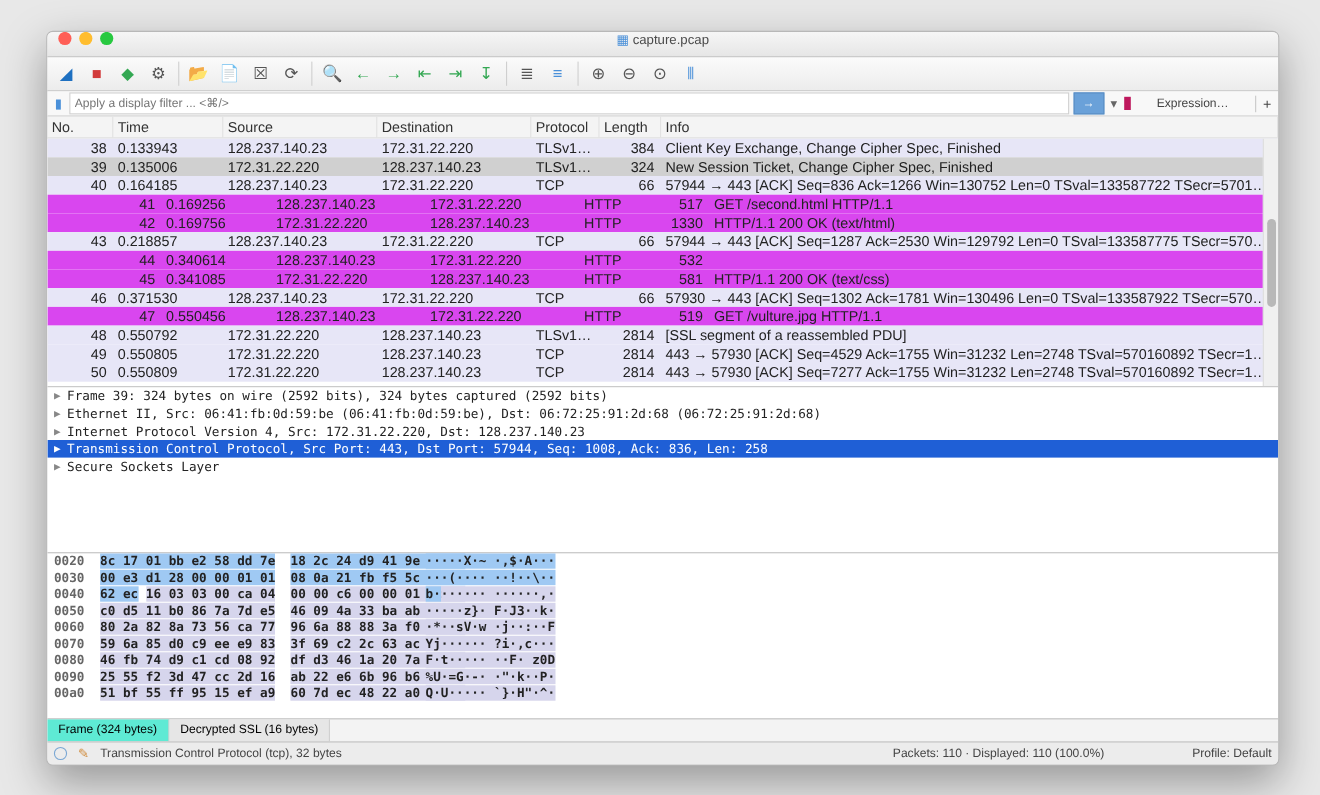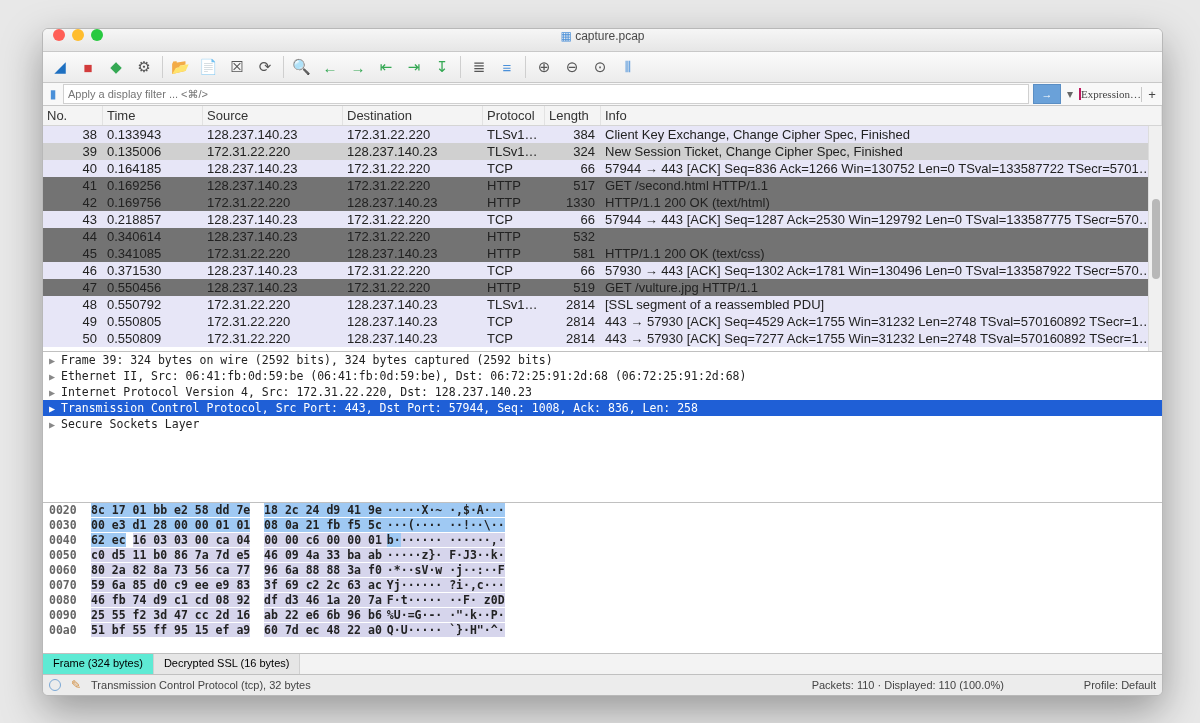--- a/index.html
+++ b/index.html
@@ -81,25 +81,24 @@
     width: 26px; height:18px;
     background:#6aa1d9;
     color:#fff;
     display:flex;align-items:center;justify-content:center;
     border:1px solid #5a8ec4;
     margin-left:4px;
     font-size:11px;
   }
   .filterbar .dd { width:18px; text-align:center; color:#666; }
   .filterbar .expr {
-    border-left:2px solid #be185d;
-    padding:0 0;
+    border-left:6px solid #be185d;
+    padding:0 24px;
     font-size:11px;
     color:#444;
-    font-family:Liberation Serif, serif;
   }
   .filterbar .plus {
     border-left:1px solid #c8c8c8;
     width:20px; text-align:center;
     font-size:13px; color:#444;
   }
 
   .packet-header, .packet-row {
     display: grid;
     grid-template-columns: 60px 100px 140px 140px 62px 56px 1fr;
@@ -128,21 +127,21 @@
   .packet-scroll .thumb{ width:8px; height:80px; background:#b8b8b8; border-radius:4px;}
   .packet-row div {
     padding:1px 4px;
     white-space:nowrap;
     overflow:hidden;
   }
   .packet-row .no { text-align:right; padding-right:6px;}
   .packet-row .len { text-align:right; padding-right:6px;}
   .row-lilac   { background:#e7e6f7; color:#222; }
   .row-gray    { background:#d0d0d0; color:#222; }
-  .row-green   { background:#737373; color:#222; }
+  .row-green   { background:#d946ef; color:#222;padding-left:44px; }
 
   .details {
     background:#fff;
     border-top:1px solid #c0c0c0;
     font-family: Menlo, Consolas, monospace;
     font-size: 11.5px;
     height: 150px;
     overflow:hidden;
     display:flex;
     flex-direction:column;

